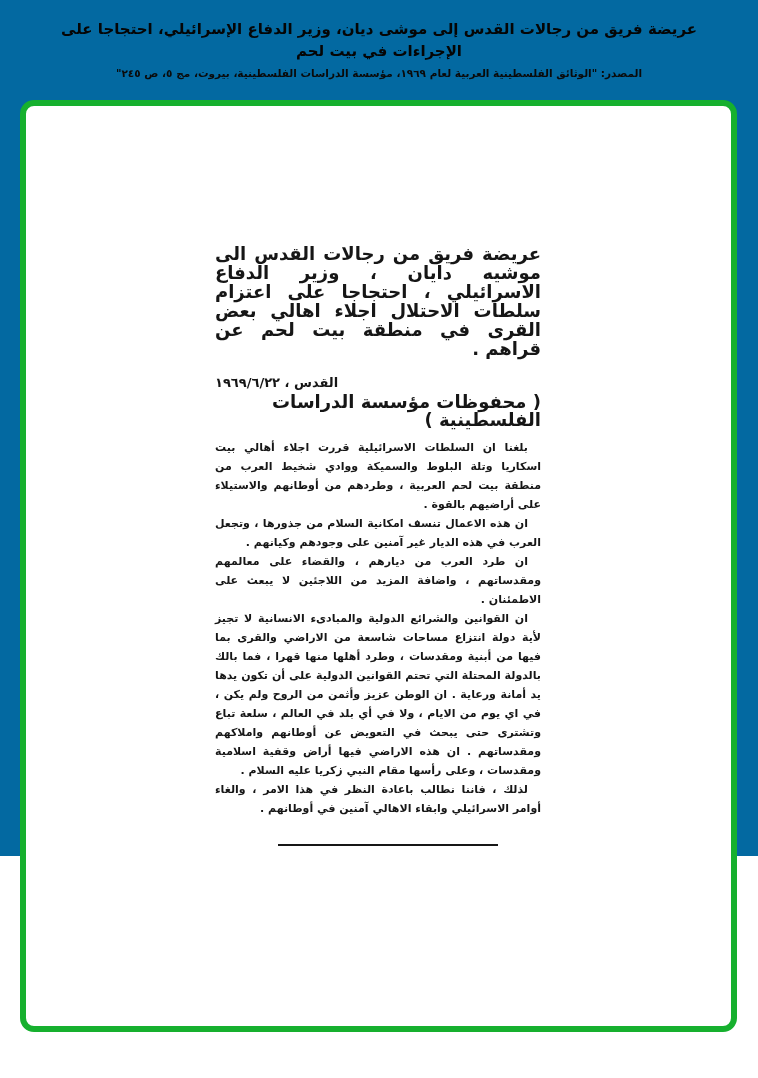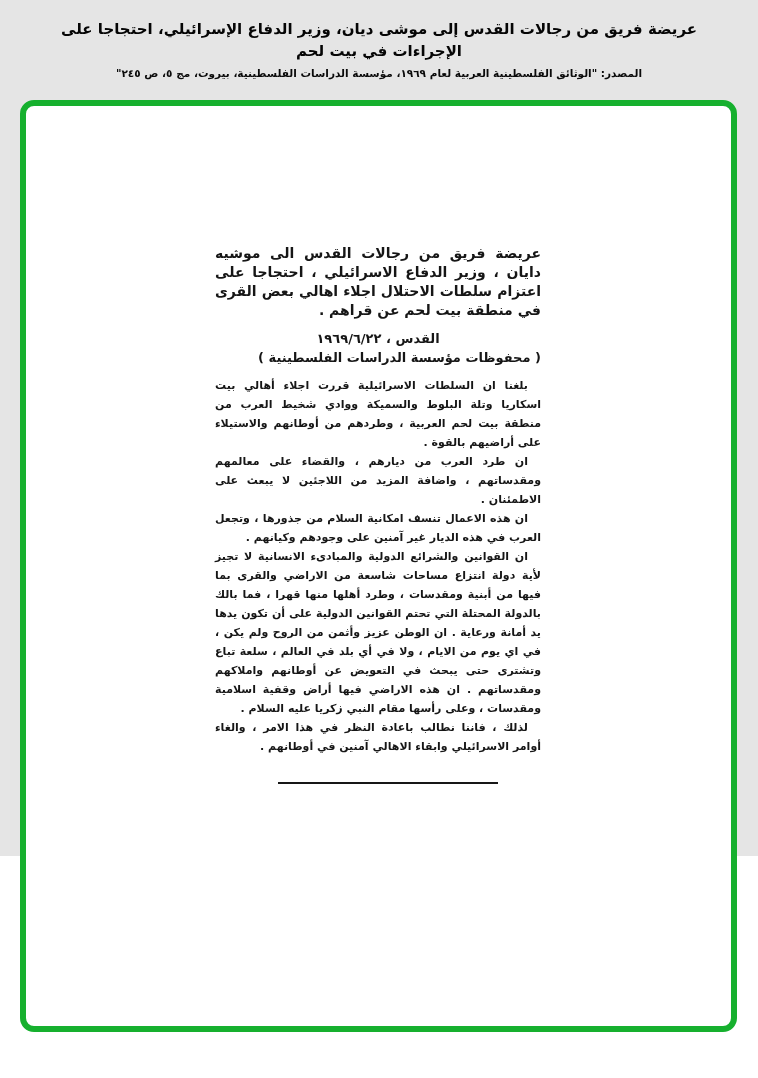--- a/index.html
+++ b/index.html
@@ -8,21 +8,21 @@
     width: 758px;
     height: 1078px;
     background: #ffffff;
     font-family: "DejaVu Sans", sans-serif;
     overflow: hidden;
   }
   .page {
     position: relative;
     width: 758px;
     height: 856px;
-    background: #e5e5e5;
+    background: #0369a1;
   }
   .header {
     position: absolute;
     top: 18px;
     left: 0;
     width: 758px;
     text-align: center;
     direction: rtl;
   }
   .header-title {
@@ -52,33 +52,33 @@
   .doc-scan {
     position: absolute;
     left: 189px;
     top: 138px;
     width: 326px;
     direction: rtl;
     color: #161616;
     font-weight: bold;
   }
   .doc-heading {
-    font-size: 14px;
+    font-size: 18px;
     line-height: 19px;
     text-align: justify;
   }
   .doc-dateline {
-    margin-top: 10px;
+    margin-top: 16px;
     font-size: 13px;
     line-height: 18px;
-    text-align: center;
+    text-align: left;
   }
   .doc-archive {
     margin-top: 1px;
-    font-size: 13px;
+    font-size: 18px;
     line-height: 18px;
     text-align: right;
   }
   .doc-para {
     margin: 0;
     font-size: 11px;
     line-height: 19px;
     text-align: justify;
     text-indent: 13px;
   }
@@ -106,23 +106,23 @@
     <div class="doc-scan">
 
       <div class="doc-heading">عريضة فريق من رجالات القدس الى موشيه دايان ، وزير الدفاع الاسرائيلي ، احتجاجا على اعتزام سلطات الاحتلال اجلاء اهالي بعض القرى في منطقة بيت لحم عن قراهم .</div>
 
       <div class="doc-dateline">القدس ، ١٩٦٩/٦/٢٢</div>
 
       <div class="doc-archive">( محفوظات مؤسسة الدراسات الفلسطينية )</div>
 
       <p class="doc-para first">بلغنا ان السلطات الاسرائيلية قررت اجلاء أهالي بيت اسكاريا وتلة البلوط والسميكة ووادي شخيط العرب من منطقة بيت لحم العربية ، وطردهم من أوطانهم والاستيلاء على أراضيهم بالقوة .</p>
 
+      <p class="doc-para">ان هذه الاعمال تنسف امكانية السلام من جذورها ، وتجعل العرب في هذه الديار غير آمنين على وجودهم وكيانهم .</p>
+
       <p class="doc-para">ان طرد العرب من ديارهم ، والقضاء على معالمهم ومقدساتهم ، واضافة المزيد من اللاجئين لا يبعث على الاطمئنان .</p>
-
-      <p class="doc-para">ان هذه الاعمال تنسف امكانية السلام من جذورها ، وتجعل العرب في هذه الديار غير آمنين على وجودهم وكيانهم .</p>
 
       <p class="doc-para">ان القوانين والشرائع الدولية والمبادىء الانسانية لا تجيز لأية دولة انتزاع مساحات شاسعة من الاراضي والقرى بما فيها من أبنية ومقدسات ، وطرد أهلها منها قهرا ، فما بالك بالدولة المحتلة التي تحتم القوانين الدولية على أن تكون يدها يد أمانة ورعاية . ان الوطن عزيز وأثمن من الروح ولم يكن ، في اي يوم من الايام ، ولا في أي بلد في العالم ، سلعة تباع وتشترى حتى يبحث في التعويض عن أوطانهم واملاكهم ومقدساتهم . ان هذه الاراضي فيها أراض وقفية اسلامية ومقدسات ، وعلى رأسها مقام النبي زكريا عليه السلام .</p>
 
       <p class="doc-para">لذلك ، فاننا نطالب باعادة النظر في هذا الامر ، والغاء أوامر الاسرائيلي وابقاء الاهالي آمنين في أوطانهم .</p>
 
       <div class="doc-separator"></div>
 
     </div>
   </div>
 

